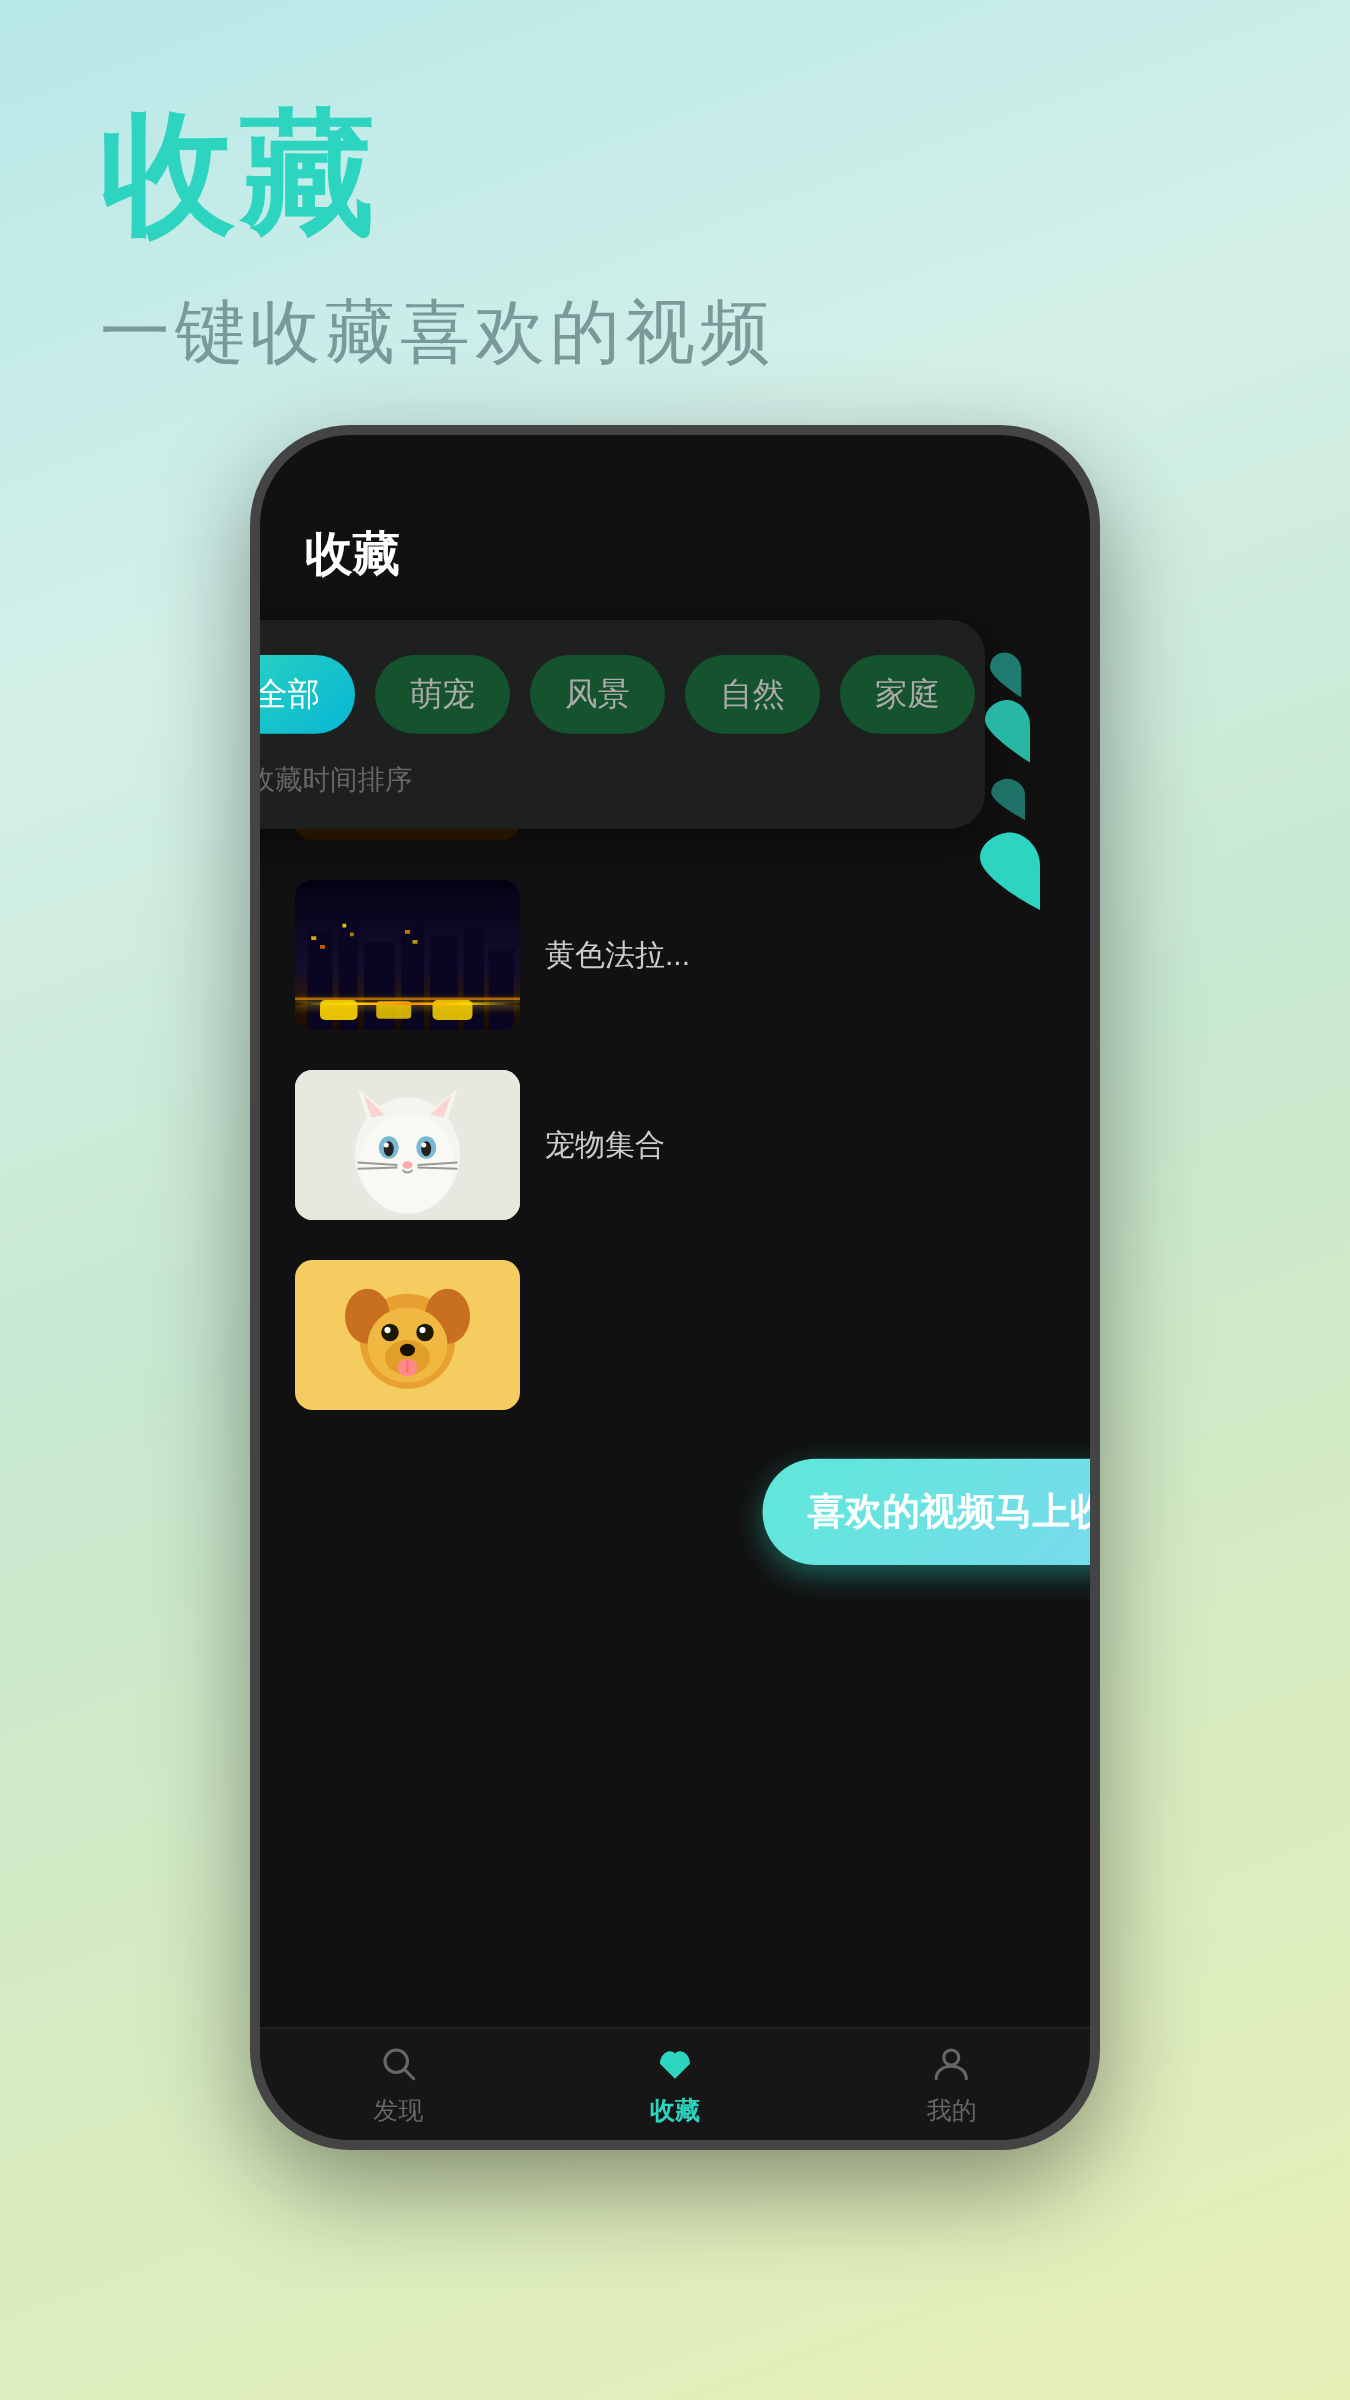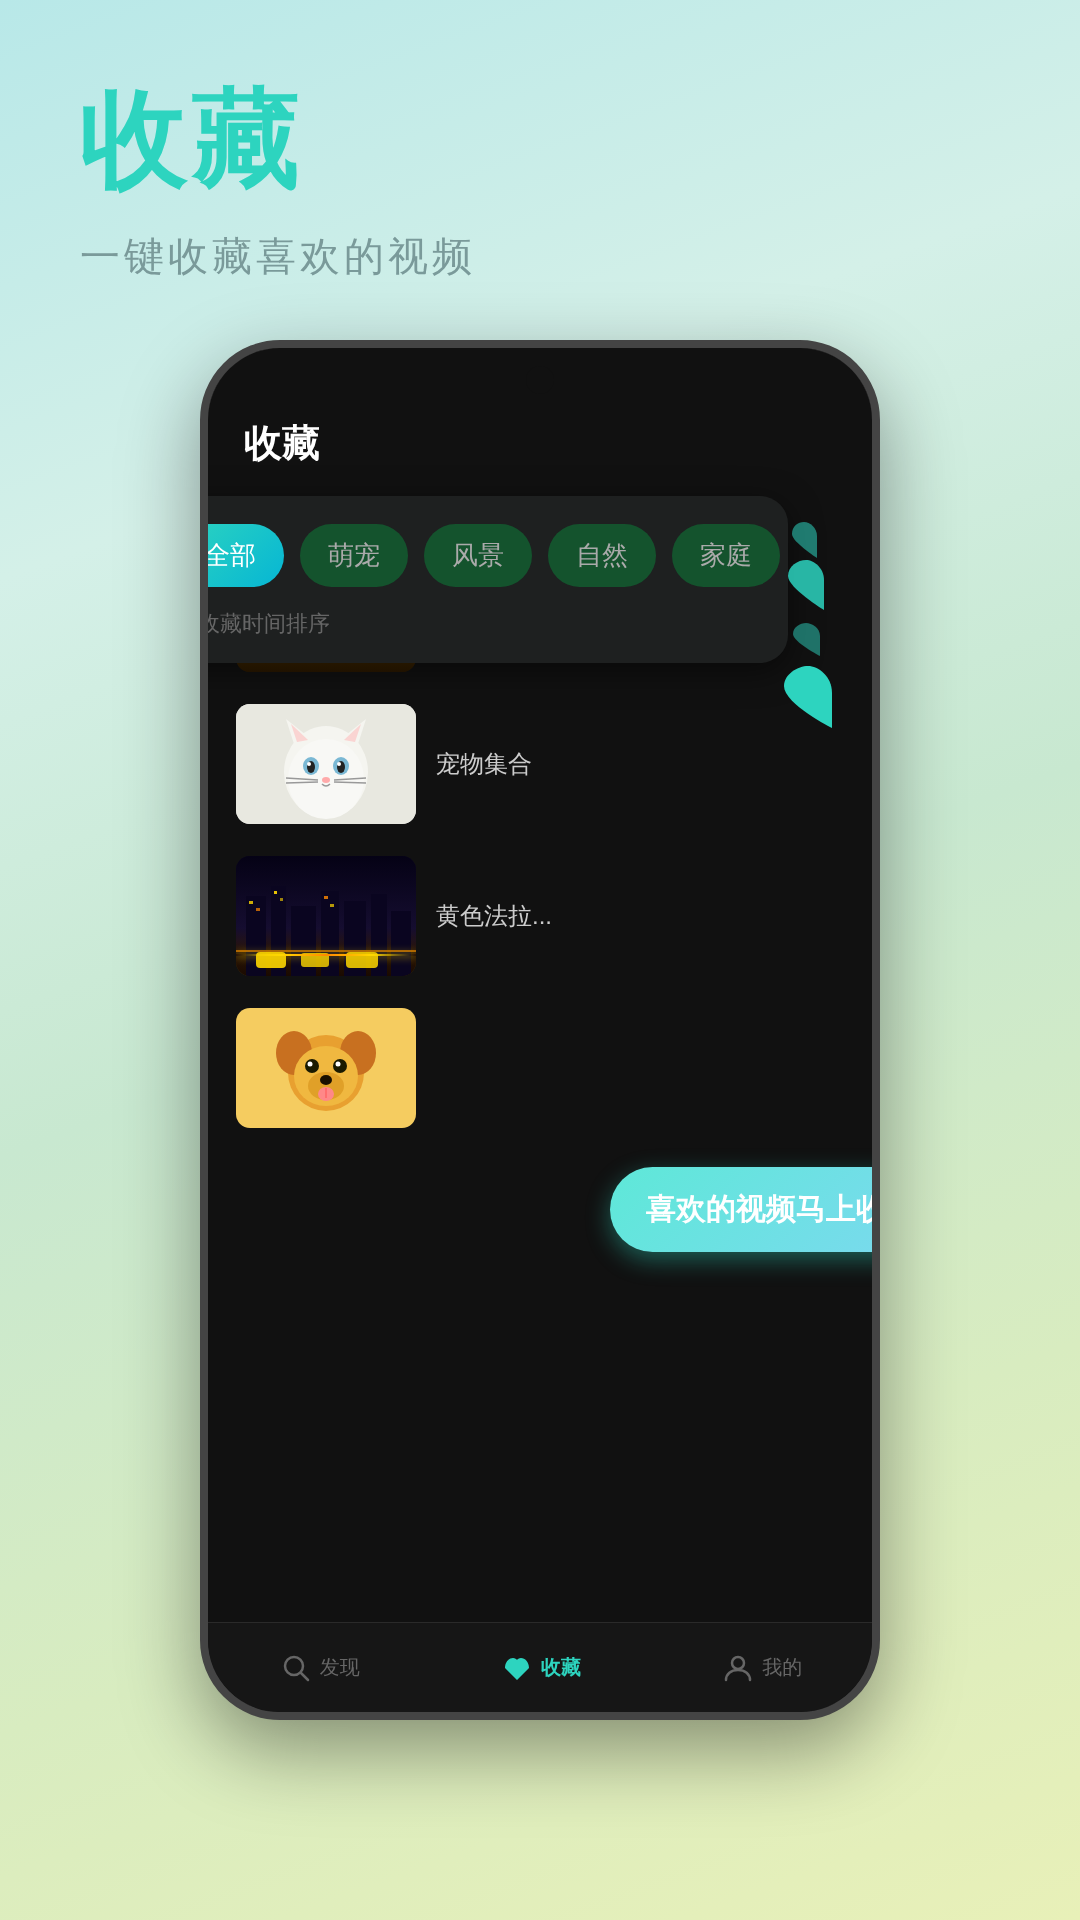--- a/index.html
+++ b/index.html
@@ -23,21 +23,21 @@
 
     .main-title {
       font-size: 108px;
       font-weight: 800;
       color: #2dd4bf;
       line-height: 1.1;
       letter-spacing: 4px;
     }
 
     .sub-title {
-      font-size: 40px;
+      font-size: 56px;
       font-weight: 400;
       color: #7a9a9a;
       margin-top: 30px;
       letter-spacing: 4px;
     }
 
     
     .phone-wrapper {
       position: absolute;
       top: 340px;
@@ -189,21 +189,21 @@
       height: 90px;
       background: #161616;
       display: flex;
       align-items: center;
       justify-content: space-around;
       border-top: 1px solid #2a2a2a;
     }
 
     .nav-item {
       display: flex;
-      flex-direction: row;
+      flex-direction: column;
       align-items: center;
       gap: 6px;
       cursor: pointer;
     }
 
     .nav-icon {
       width: 36px;
       height: 36px;
       display: flex;
       align-items: center;
@@ -315,58 +315,20 @@
                 <rect x="78" y="88" width="24" height="4" fill="#1a1000"></rect>
                 <rect x="74" y="92" width="32" height="4" fill="#1a1000"></rect>
 
                 <circle cx="90" cy="15" r="2" fill="#ffe066" opacity="0.9"></circle>
                 <circle cx="82" cy="50" r="1.5" fill="#ffe066" opacity="0.7"></circle>
                 <circle cx="98" cy="50" r="1.5" fill="#ffe066" opacity="0.7"></circle>
               </svg>
             </div>
           </div>
           <div class="video-info"></div>
-        </div>
-
-        <div class="video-item">
-          <div class="video-thumb">
-            <div class="thumb-cat">
-              <svg width="180" height="120" viewBox="0 0 180 120">
-                <rect width="180" height="120" fill="#e8e8e0"></rect>
-
-                <ellipse cx="90" cy="68" rx="42" ry="46" fill="#f5f5f0"></ellipse>
-
-                <polygon points="58,40 50,15 75,35" fill="#f5f5f0"></polygon>
-                <polygon points="122,40 130,15 105,35" fill="#f5f5f0"></polygon>
-                <polygon points="61,38 55,20 72,36" fill="#ffb3b3" opacity="0.5"></polygon>
-                <polygon points="119,38 125,20 108,36" fill="#ffb3b3" opacity="0.5"></polygon>
-
-                <ellipse cx="90" cy="75" rx="38" ry="40" fill="#f8f8f5"></ellipse>
-
-                <ellipse cx="75" cy="62" rx="8" ry="9" fill="#7ab8d4"></ellipse>
-                <ellipse cx="105" cy="62" rx="8" ry="9" fill="#7ab8d4"></ellipse>
-                <ellipse cx="75" cy="63" rx="4" ry="6" fill="#222"></ellipse>
-                <ellipse cx="105" cy="63" rx="4" ry="6" fill="#222"></ellipse>
-                <circle cx="73" cy="60" r="2" fill="white"></circle>
-                <circle cx="103" cy="60" r="2" fill="white"></circle>
-
-                <ellipse cx="90" cy="76" rx="4" ry="3" fill="#ffaaaa"></ellipse>
-
-                <line x1="50" y1="74" x2="82" y2="76" stroke="#999" stroke-width="1.5"></line>
-                <line x1="50" y1="79" x2="82" y2="78" stroke="#999" stroke-width="1.5"></line>
-                <line x1="98" y1="76" x2="130" y2="74" stroke="#999" stroke-width="1.5"></line>
-                <line x1="98" y1="78" x2="130" y2="79" stroke="#999" stroke-width="1.5"></line>
-
-                <path d="M 86 80 Q 90 84 94 80" stroke="#999" stroke-width="1.5" fill="none"></path>
-              </svg>
-            </div>
-          </div>
-          <div class="video-info">
-            <span class="video-title">宠物集合</span>
-          </div>
         </div>
 
         <div class="video-item">
           <div class="video-thumb">
             <div class="city-lights">
               <svg width="180" height="120" viewBox="0 0 180 120">
                 <defs>
                   <linearGradient id="night" x1="0" y1="0" x2="0" y2="1">
                     <stop offset="0%" stop-color="#050215"></stop>
                     <stop offset="60%" stop-color="#150d30"></stop>
@@ -399,20 +361,58 @@
               </svg>
             </div>
           </div>
           <div class="video-info">
             <span class="video-title">黄色法拉...</span>
           </div>
         </div>
 
         <div class="video-item">
           <div class="video-thumb">
+            <div class="thumb-cat">
+              <svg width="180" height="120" viewBox="0 0 180 120">
+                <rect width="180" height="120" fill="#e8e8e0"></rect>
+
+                <ellipse cx="90" cy="68" rx="42" ry="46" fill="#f5f5f0"></ellipse>
+
+                <polygon points="58,40 50,15 75,35" fill="#f5f5f0"></polygon>
+                <polygon points="122,40 130,15 105,35" fill="#f5f5f0"></polygon>
+                <polygon points="61,38 55,20 72,36" fill="#ffb3b3" opacity="0.5"></polygon>
+                <polygon points="119,38 125,20 108,36" fill="#ffb3b3" opacity="0.5"></polygon>
+
+                <ellipse cx="90" cy="75" rx="38" ry="40" fill="#f8f8f5"></ellipse>
+
+                <ellipse cx="75" cy="62" rx="8" ry="9" fill="#7ab8d4"></ellipse>
+                <ellipse cx="105" cy="62" rx="8" ry="9" fill="#7ab8d4"></ellipse>
+                <ellipse cx="75" cy="63" rx="4" ry="6" fill="#222"></ellipse>
+                <ellipse cx="105" cy="63" rx="4" ry="6" fill="#222"></ellipse>
+                <circle cx="73" cy="60" r="2" fill="white"></circle>
+                <circle cx="103" cy="60" r="2" fill="white"></circle>
+
+                <ellipse cx="90" cy="76" rx="4" ry="3" fill="#ffaaaa"></ellipse>
+
+                <line x1="50" y1="74" x2="82" y2="76" stroke="#999" stroke-width="1.5"></line>
+                <line x1="50" y1="79" x2="82" y2="78" stroke="#999" stroke-width="1.5"></line>
+                <line x1="98" y1="76" x2="130" y2="74" stroke="#999" stroke-width="1.5"></line>
+                <line x1="98" y1="78" x2="130" y2="79" stroke="#999" stroke-width="1.5"></line>
+
+                <path d="M 86 80 Q 90 84 94 80" stroke="#999" stroke-width="1.5" fill="none"></path>
+              </svg>
+            </div>
+          </div>
+          <div class="video-info">
+            <span class="video-title">宠物集合</span>
+          </div>
+        </div>
+
+        <div class="video-item">
+          <div class="video-thumb">
             <svg width="180" height="120" viewBox="0 0 180 120">
               <rect width="180" height="120" fill="#f5cc60"></rect>
 
               <ellipse cx="90" cy="65" rx="38" ry="38" fill="#e8a030"></ellipse>
 
               <ellipse cx="58" cy="45" rx="18" ry="22" fill="#c87020"></ellipse>
               <ellipse cx="122" cy="45" rx="18" ry="22" fill="#c87020"></ellipse>
 
               <ellipse cx="90" cy="68" rx="32" ry="30" fill="#f0b840"></ellipse>
 

